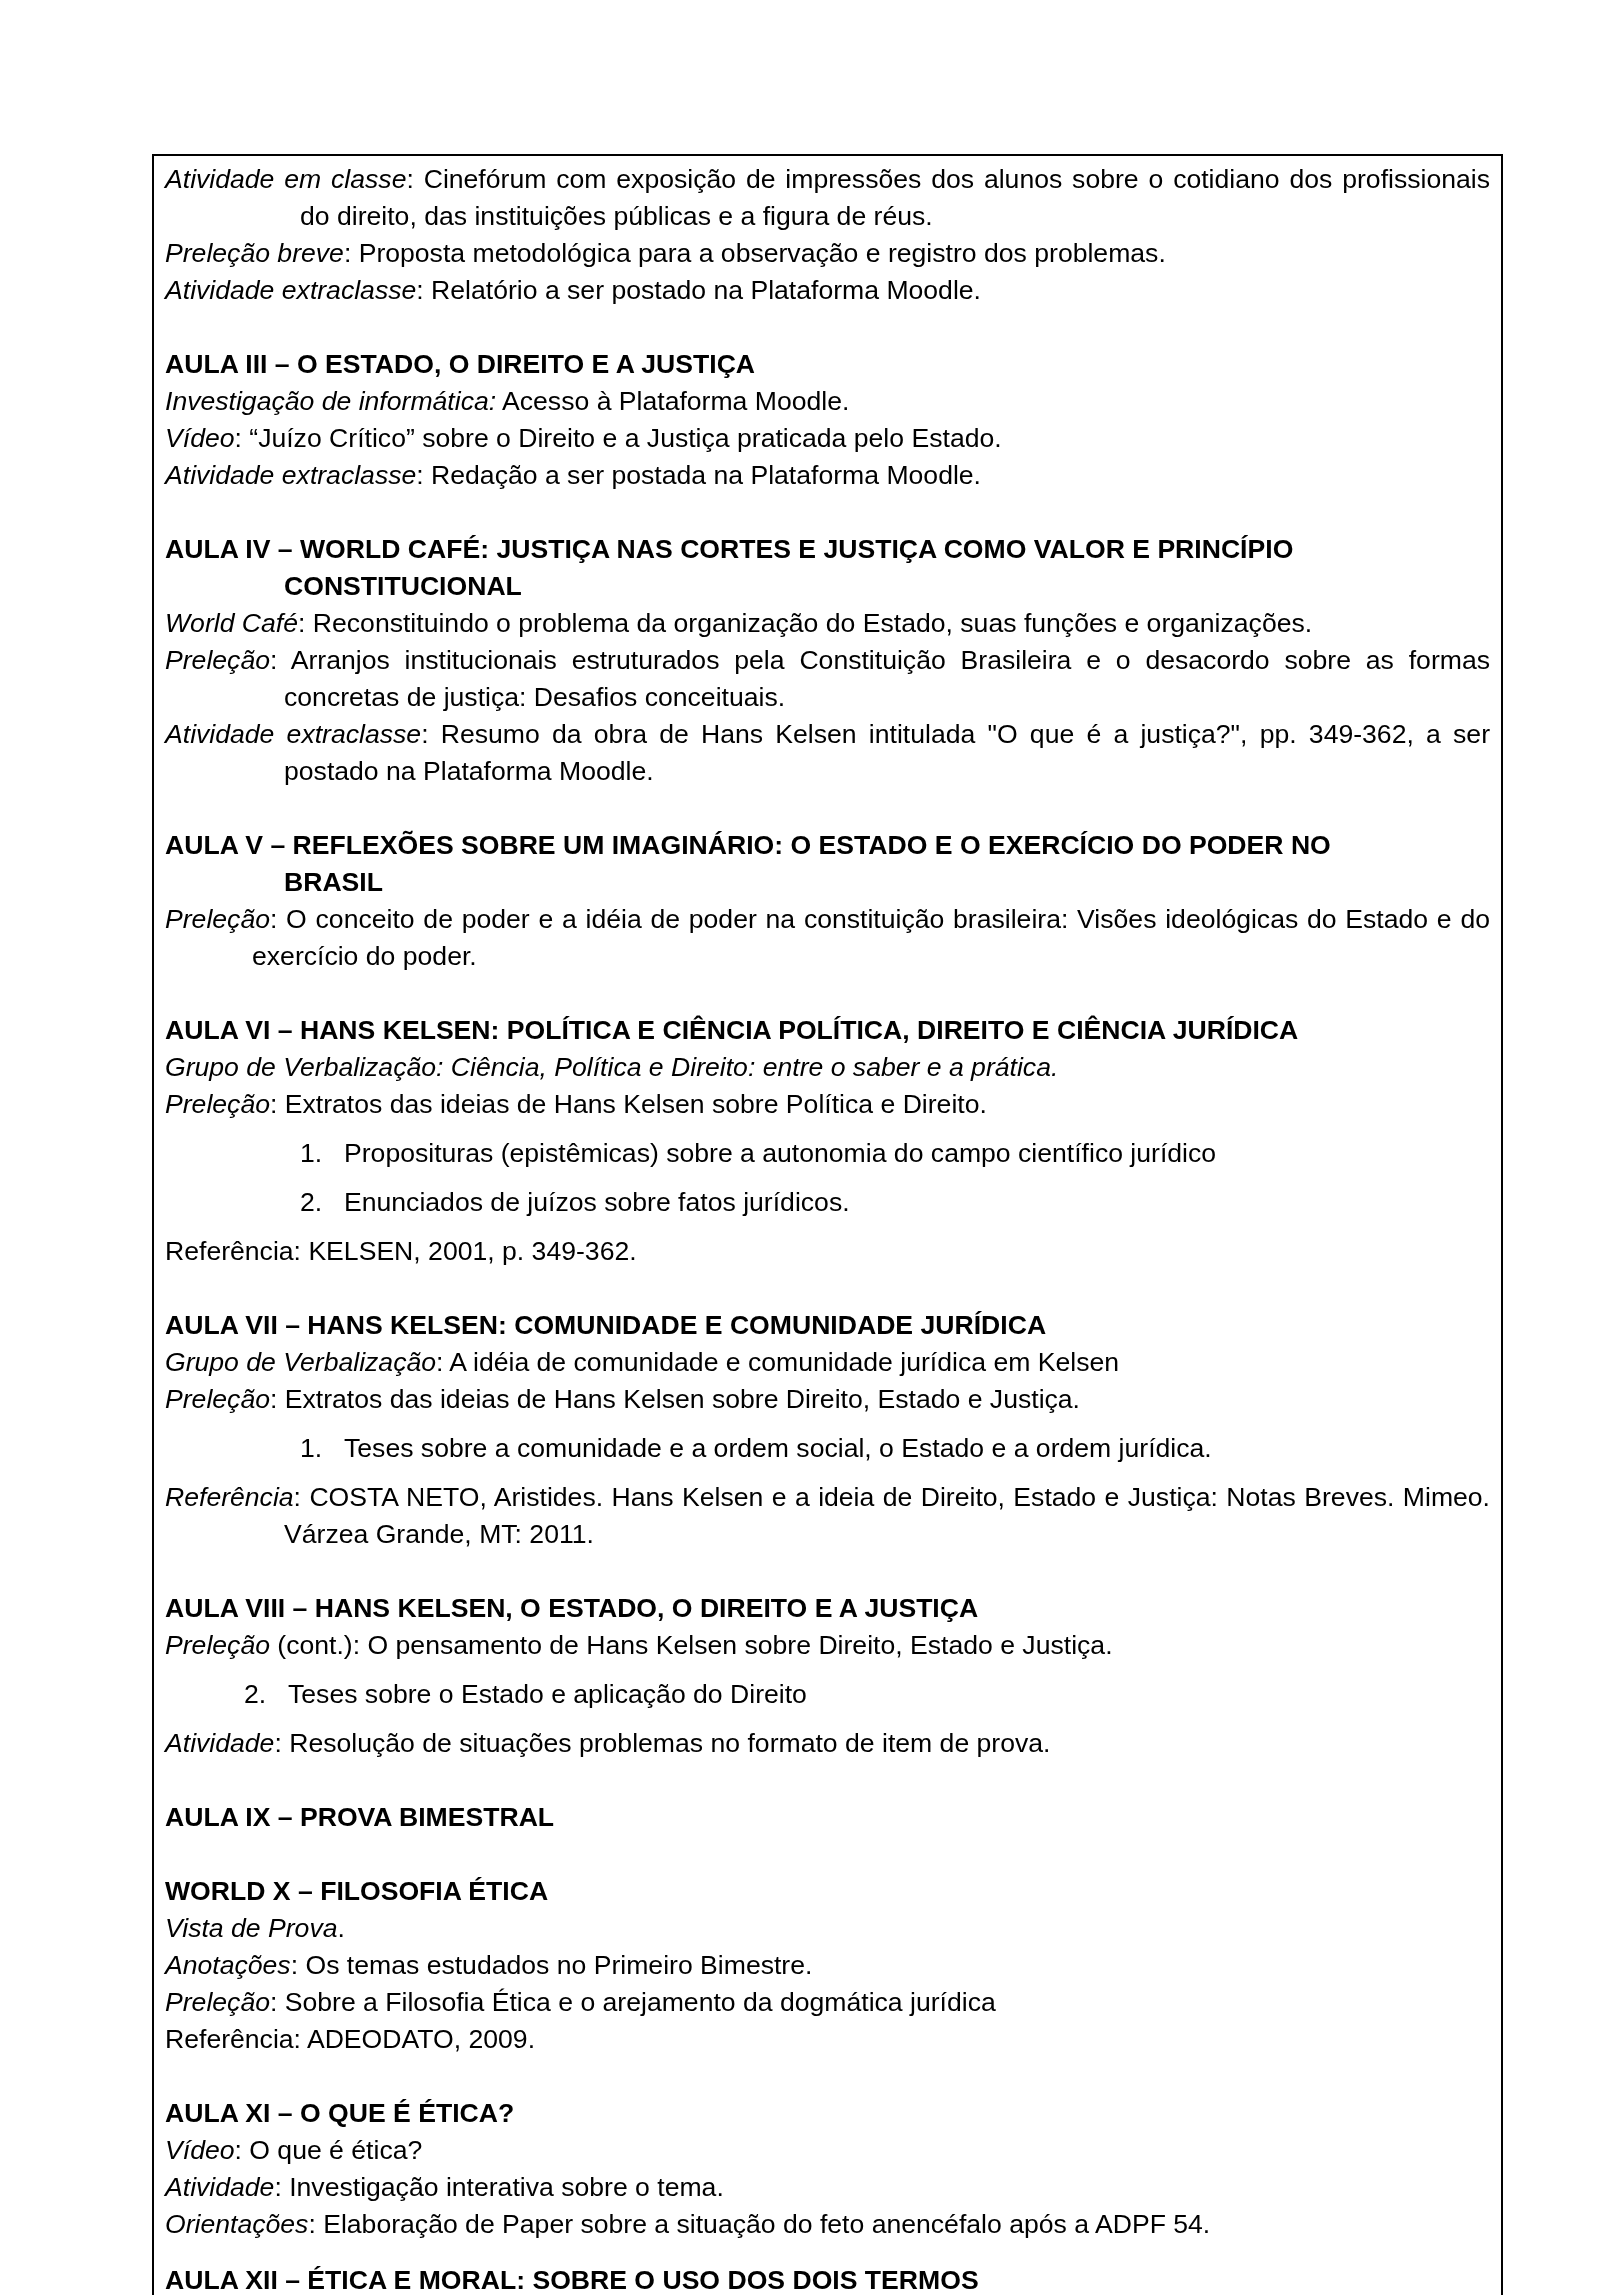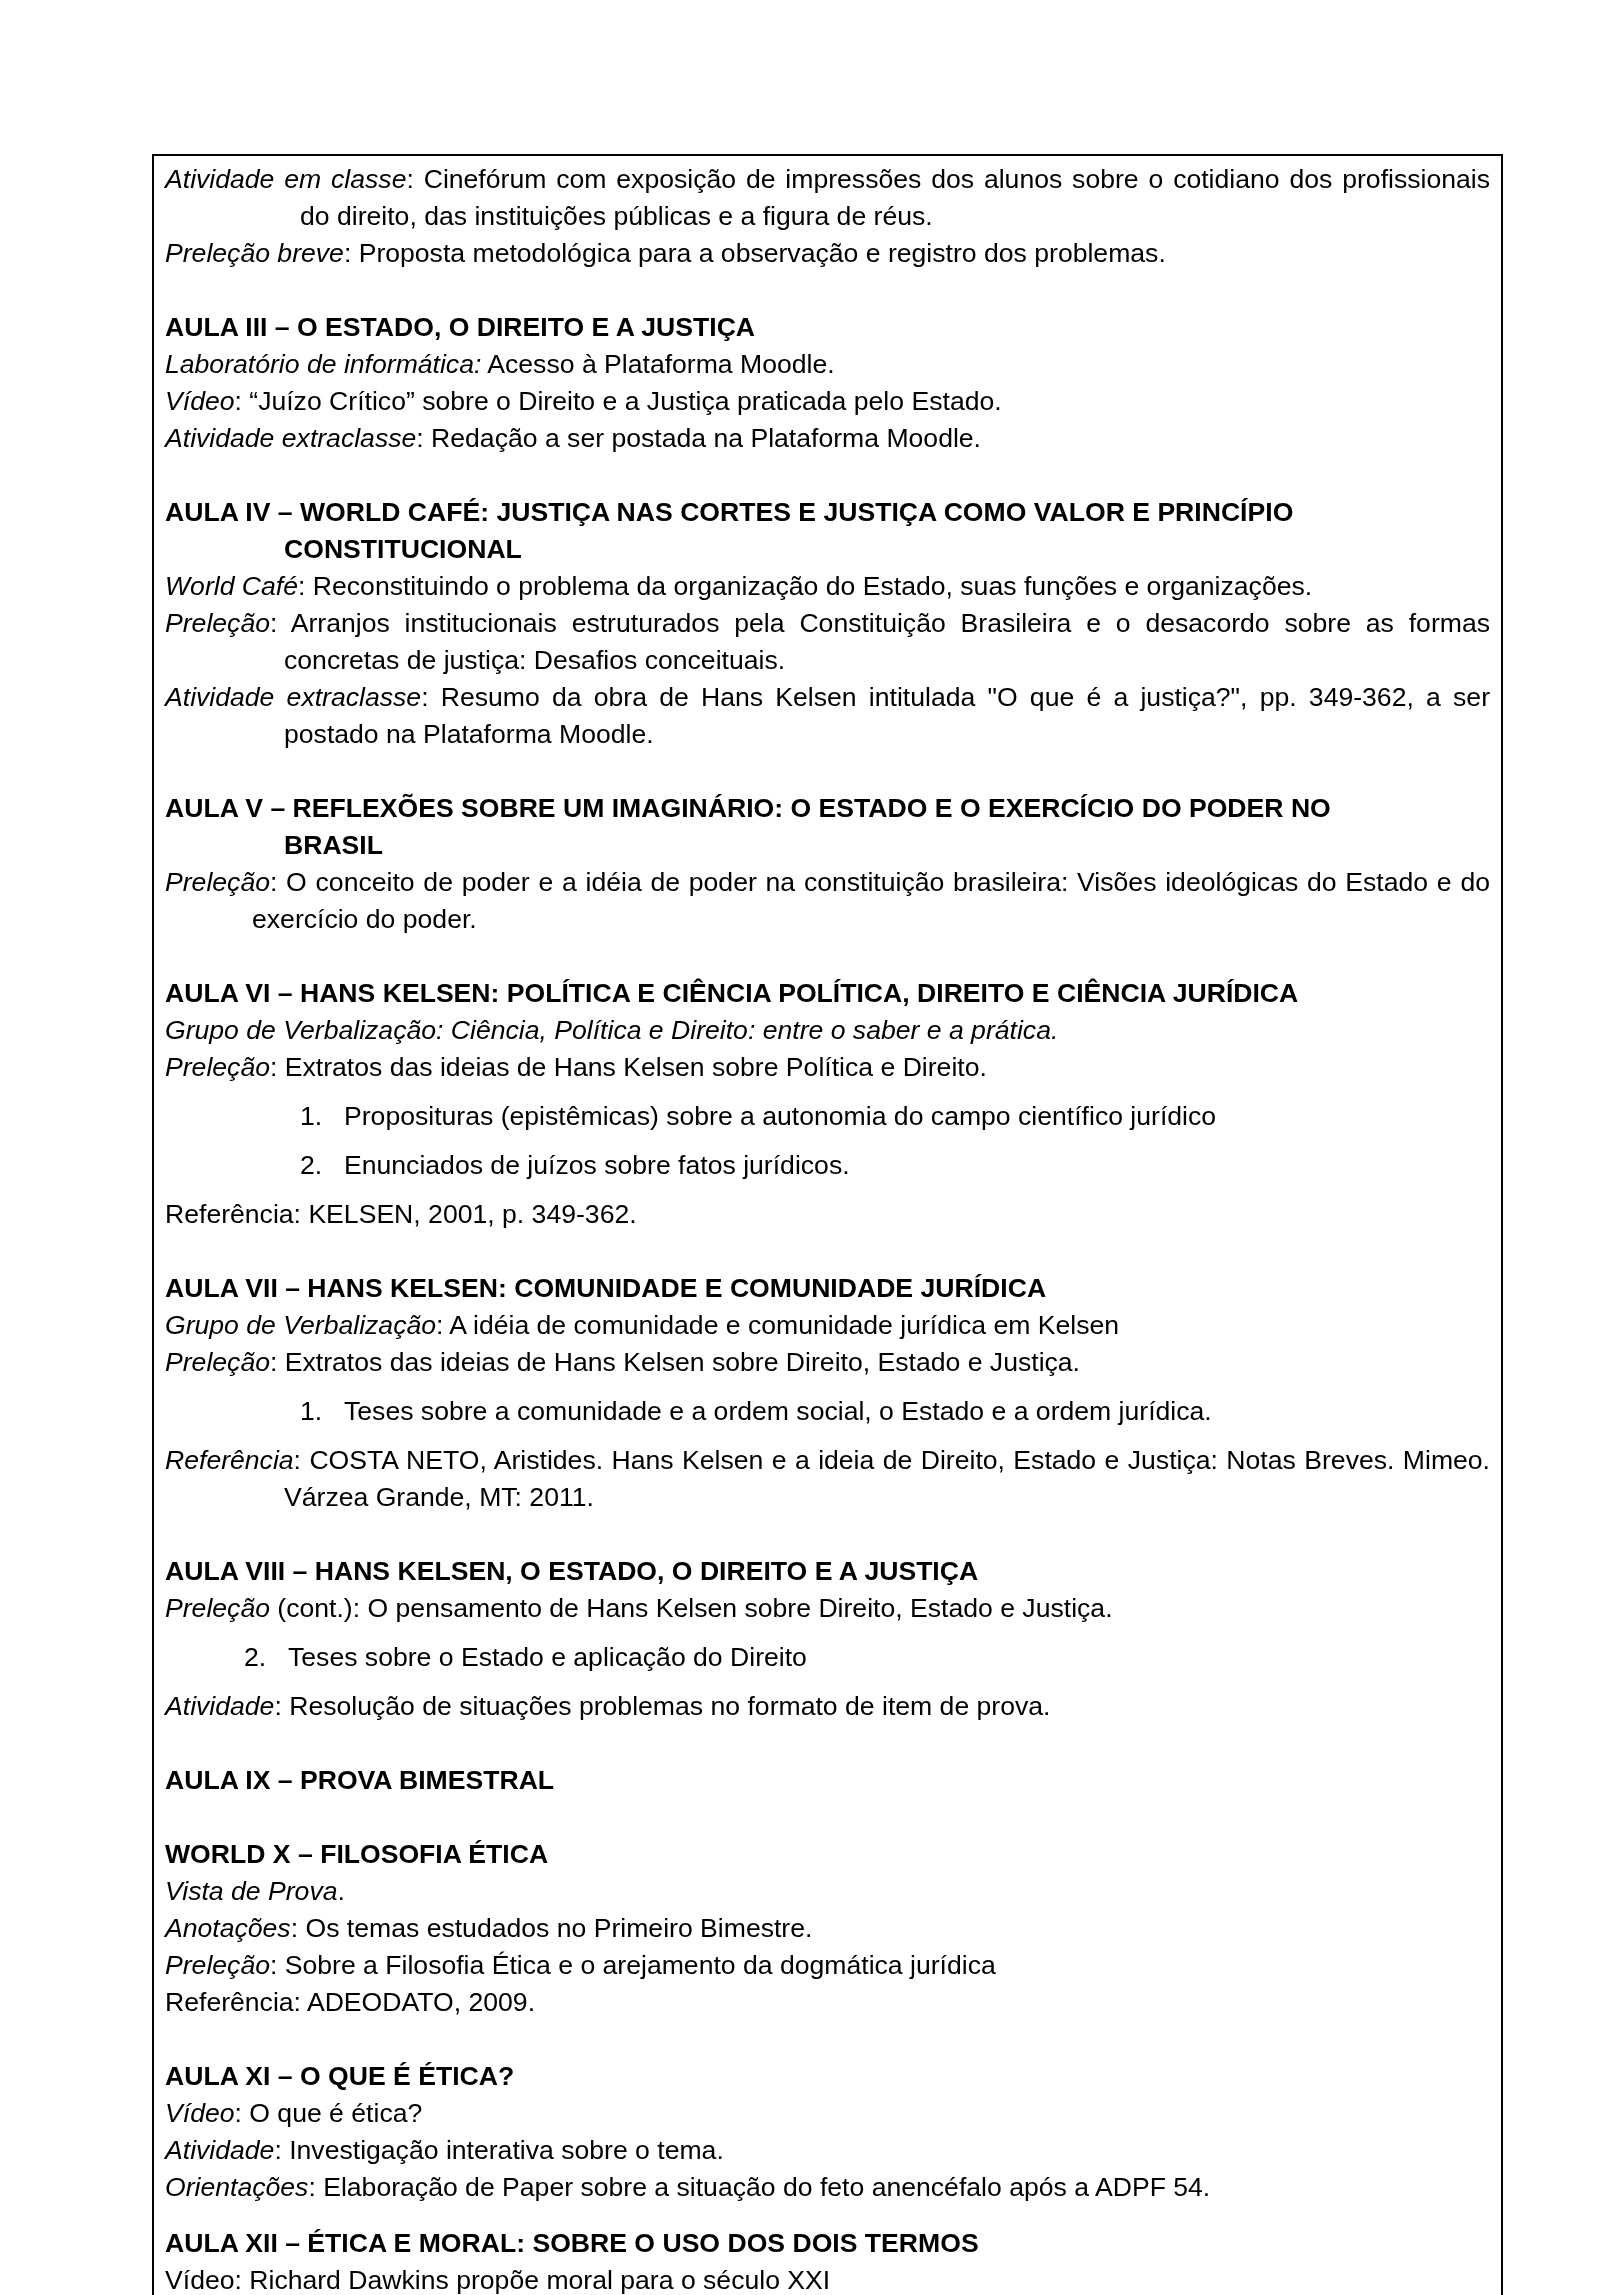--- a/index.html
+++ b/index.html
@@ -76,25 +76,26 @@
 
 <div class="page">
 
   <div class="syllabus-table">
     <div class="syllabus-cell">
 
       <p class="ln hang-lg"><span class="it">Atividade em classe</span><span>: Cinefórum com exposição de impressões dos alunos sobre o cotidiano dos</span> <span>profissionais do direito, das instituições públicas e a figura de réus.</span></p>
 
       <p class="ln last-line-left"><span class="it">Preleção breve</span><span>: Proposta metodológica para a observação e registro dos problemas.</span></p>
 
+      <p class="ln last-line-left"><span class="it">Atividade extraclasse</span><span>: Relatório a ser postado na Plataforma Moodle.</span></p>
 
       <div class="spacer"></div>
 
       <p class="heading">AULA III – O ESTADO, O DIREITO E A JUSTIÇA</p>
-      <p class="ln last-line-left"><span class="it">Laboratório de informática:</span><span> Acesso à Plataforma Moodle.</span></p>
+      <p class="ln last-line-left"><span class="it">Investigação de informática:</span><span> Acesso à Plataforma Moodle.</span></p>
       <p class="ln last-line-left"><span class="it">Vídeo</span><span>: “Juízo Crítico” sobre o Direito e a Justiça praticada pelo Estado.</span></p>
       <p class="ln last-line-left"><span class="it">Atividade extraclasse</span><span>: Redação a ser postada na Plataforma Moodle.</span></p>
 
       <div class="spacer"></div>
 
       <p class="heading">AULA IV – WORLD CAFÉ: JUSTIÇA NAS CORTES E JUSTIÇA COMO VALOR E PRINCÍPIO</p>
       <p class="heading" style="padding-left:119px;">CONSTITUCIONAL</p>
       <p class="ln last-line-left"><span class="it">World Café</span><span>: Reconstituindo o problema da organização do Estado, suas funções e organizações.</span></p>
       <p class="ln hang-md"><span class="it">Preleção</span><span>: Arranjos institucionais estruturados pela Constituição Brasileira e o desacordo sobre as formas concretas de justiça: Desafios conceituais.</span></p>
       <p class="ln hang-md"><span class="it">Atividade extraclasse</span><span>: Resumo da obra de Hans Kelsen intitulada "O que é a justiça?", pp. 349-362, a ser postado na Plataforma Moodle.</span></p>

